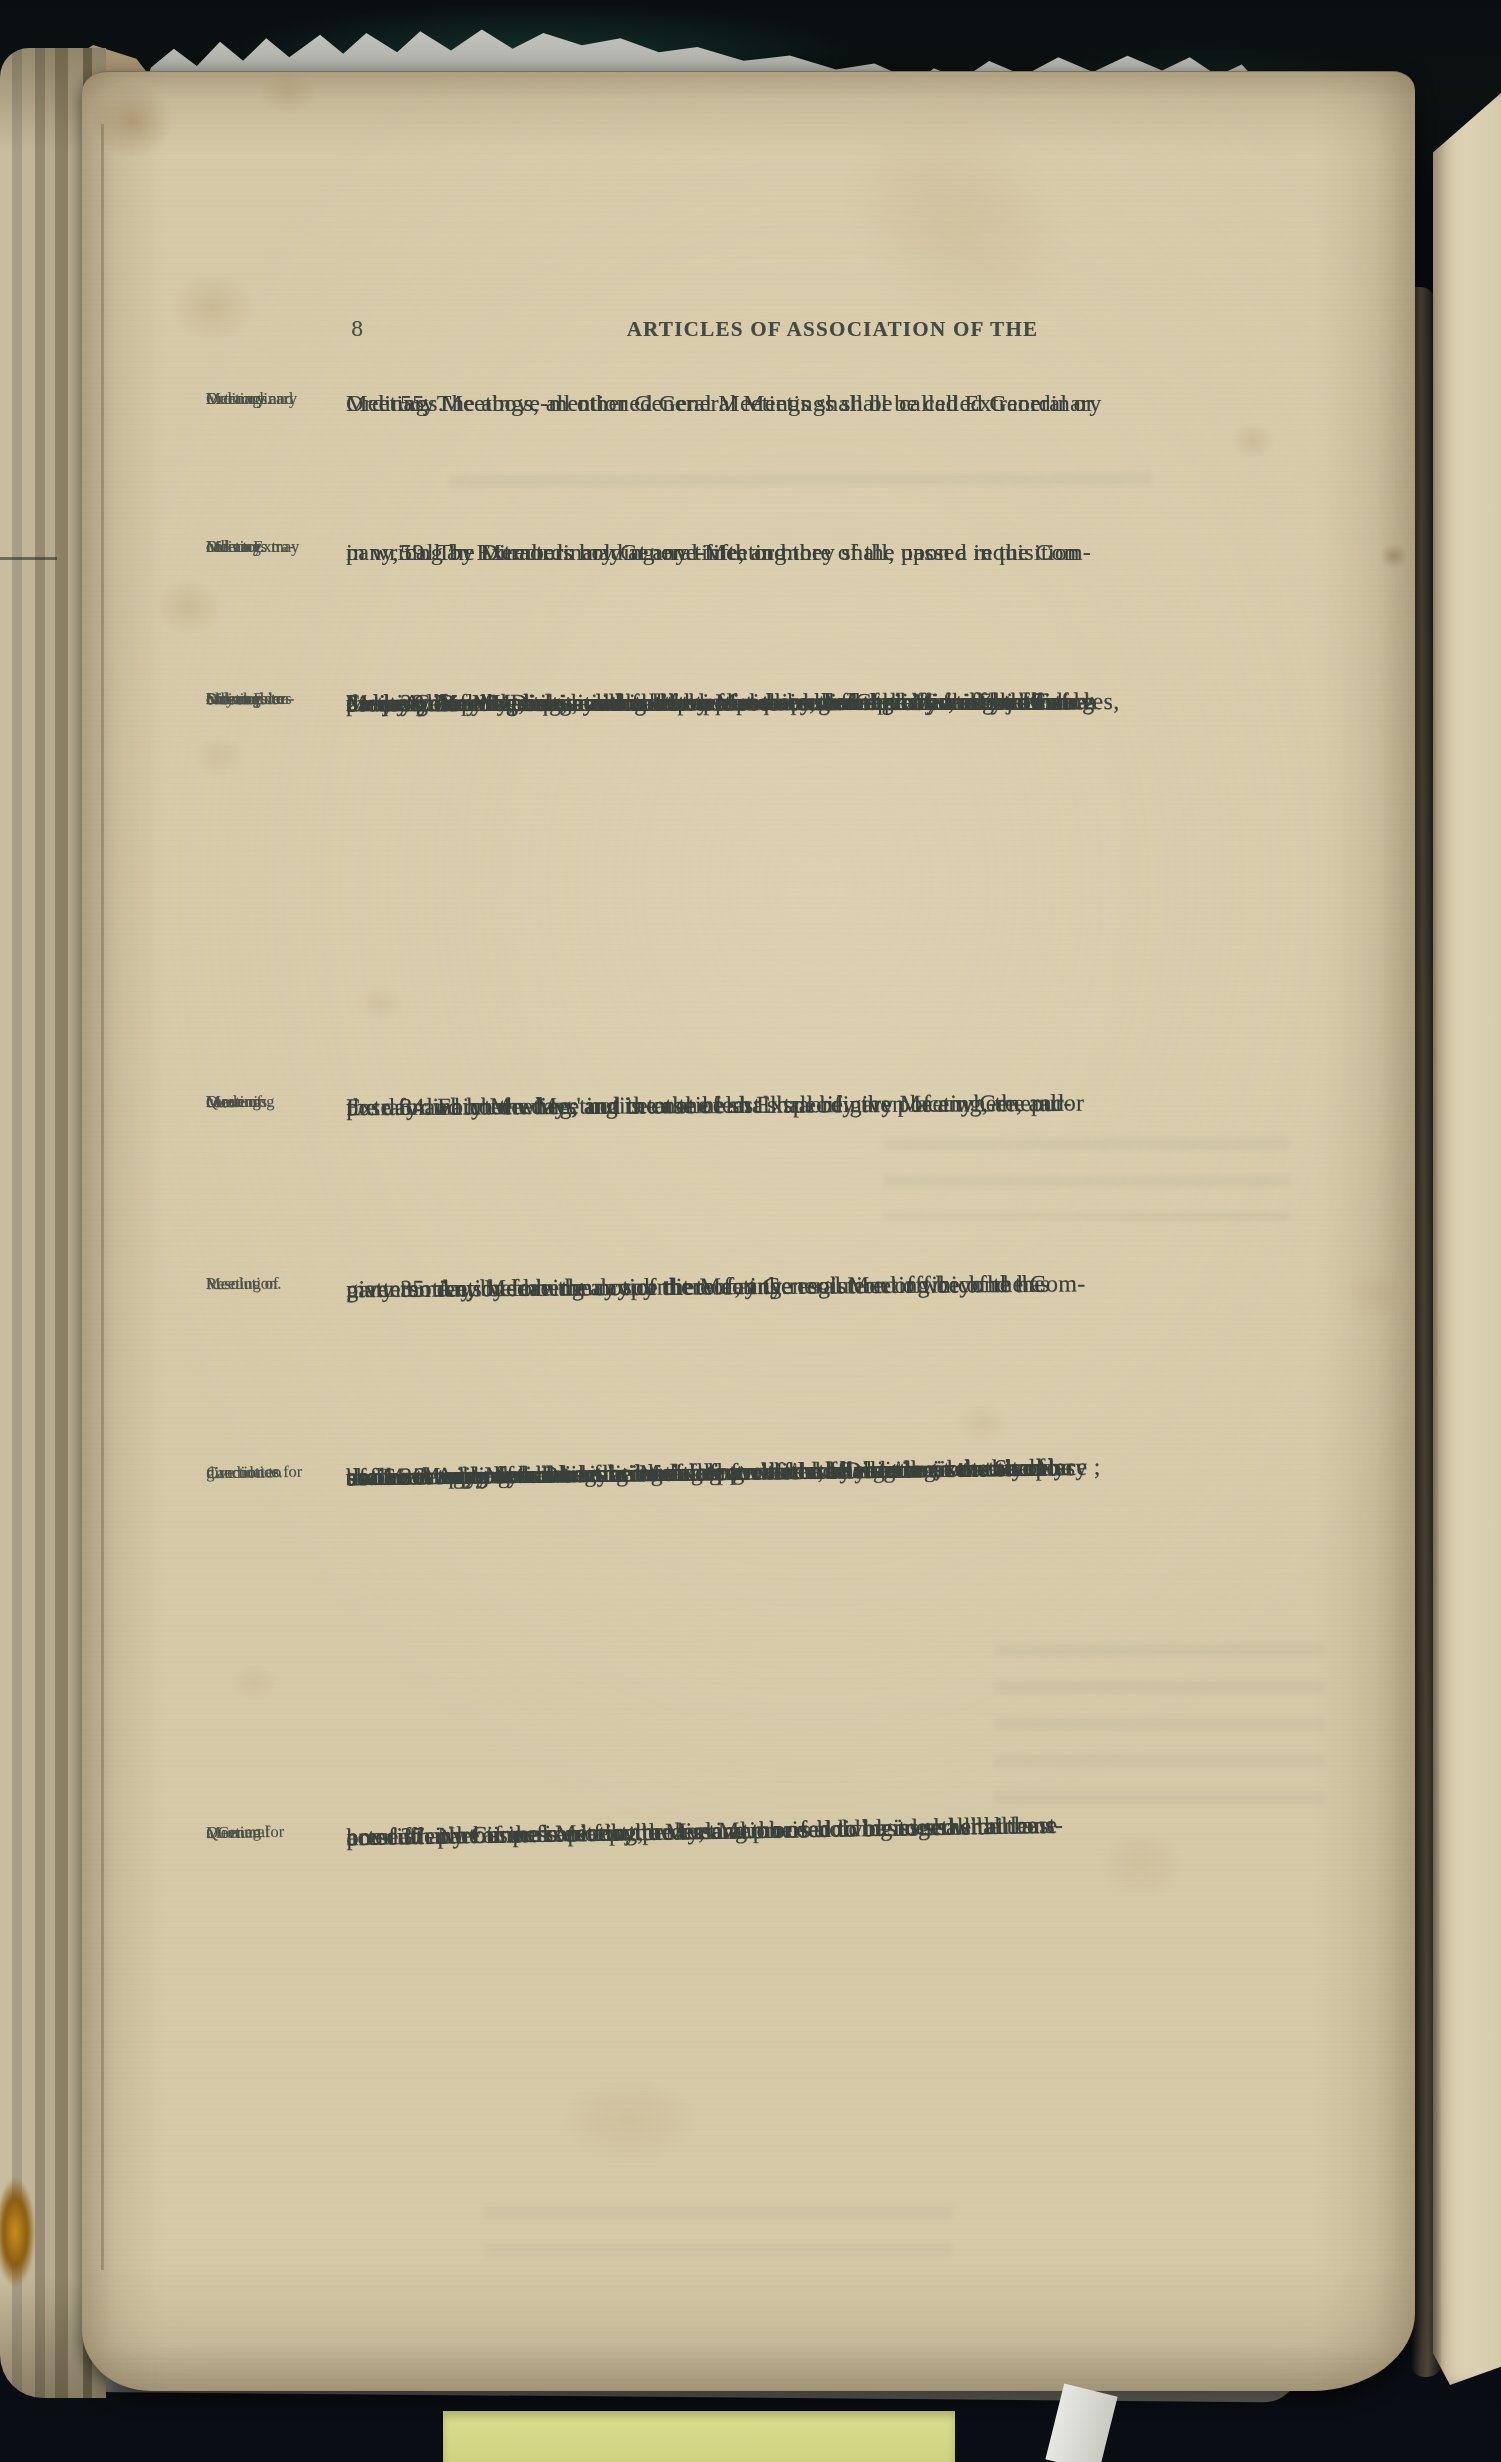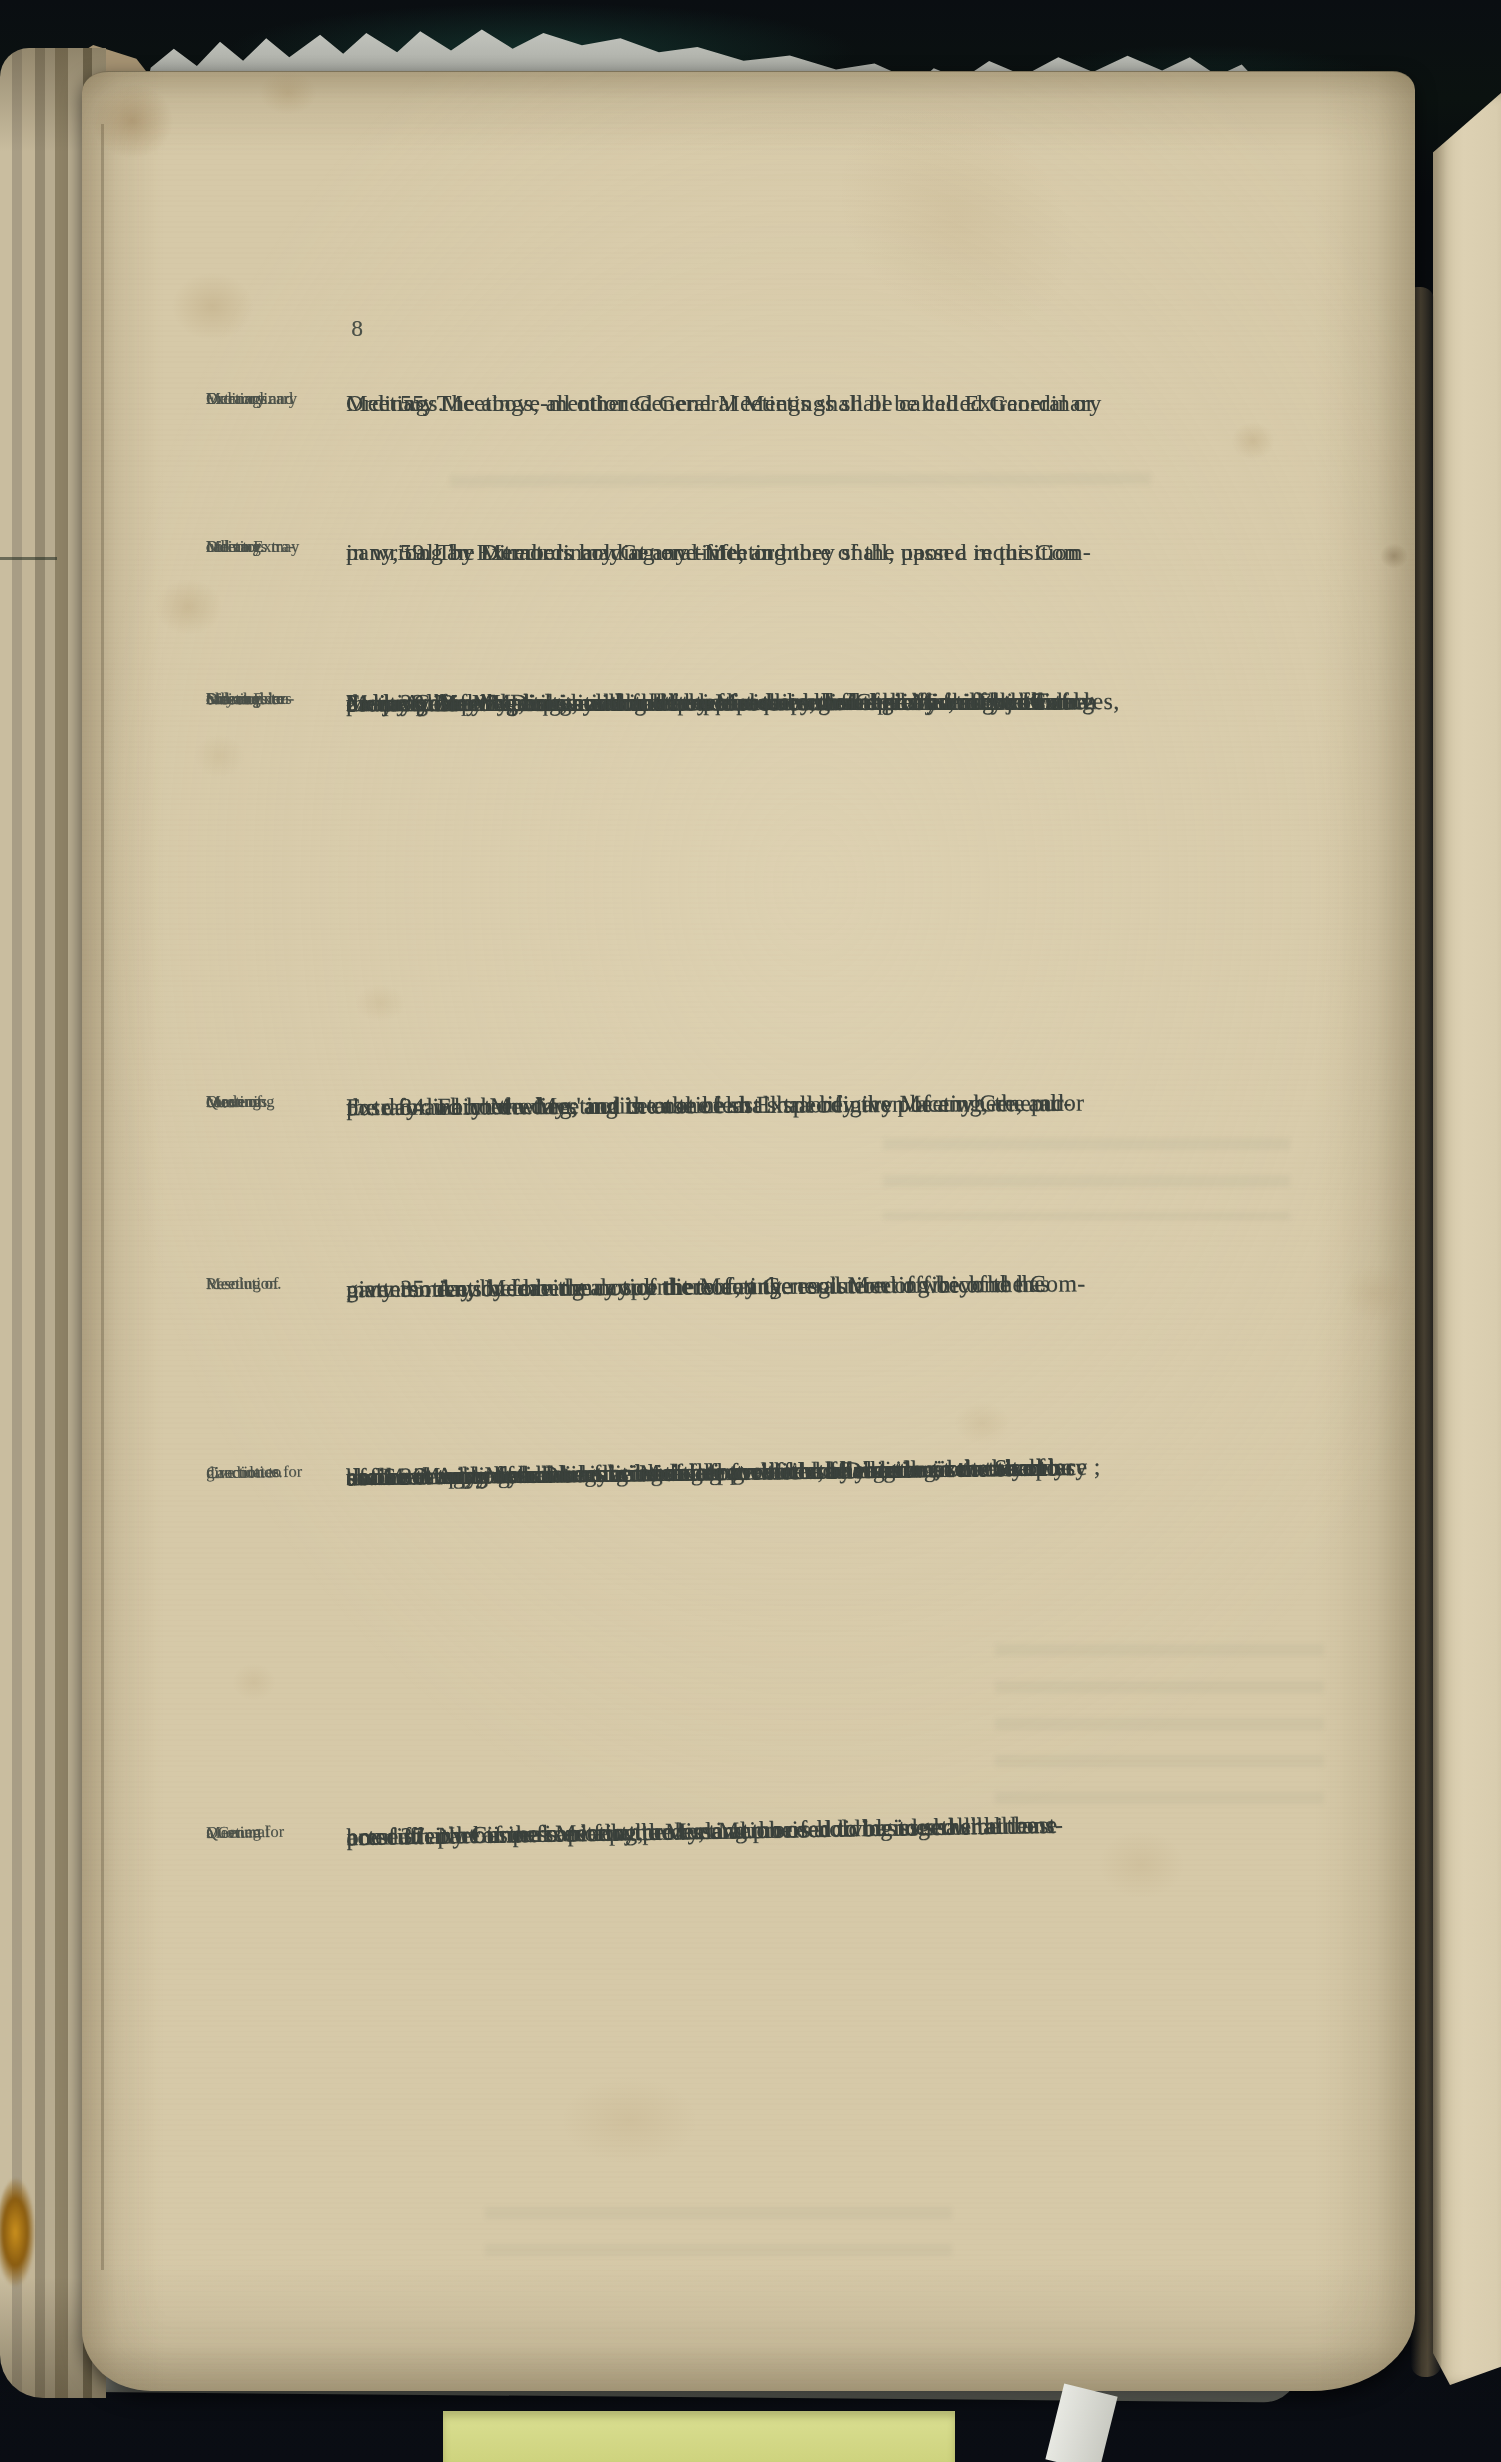--- a/index.html
+++ b/index.html
@@ -146,20 +146,21 @@
   <div class="stain lite s14"></div>
 
   <div class="ghost g1"></div>
   <div class="ghost g2"></div>
   <div class="ghost g3"></div>
   <div class="ghost g4"></div>
 
   <div class="text-layer">
     <div class="header-row">
       <span class="pagenum">8</span>
+      <div class="running">ARTICLES OF ASSOCIATION OF THE</div>
     </div>
     <div id="articles">
         <div class="article-note" style="top: 389px; transform: rotate(0deg);">
           <div>Ordinary and</div>
           <div>Extraordinary</div>
           <div>Meetings.</div>
         </div>
         <div class="article-body" style="top: 385px; transform: rotate(0deg);">
           <div class="tl first just">55. The above-mentioned General Meetings shall be called General or</div>
           <div class="tl just">Ordinary Meetings, all other General Meetings shall be called Extraordinary</div>

